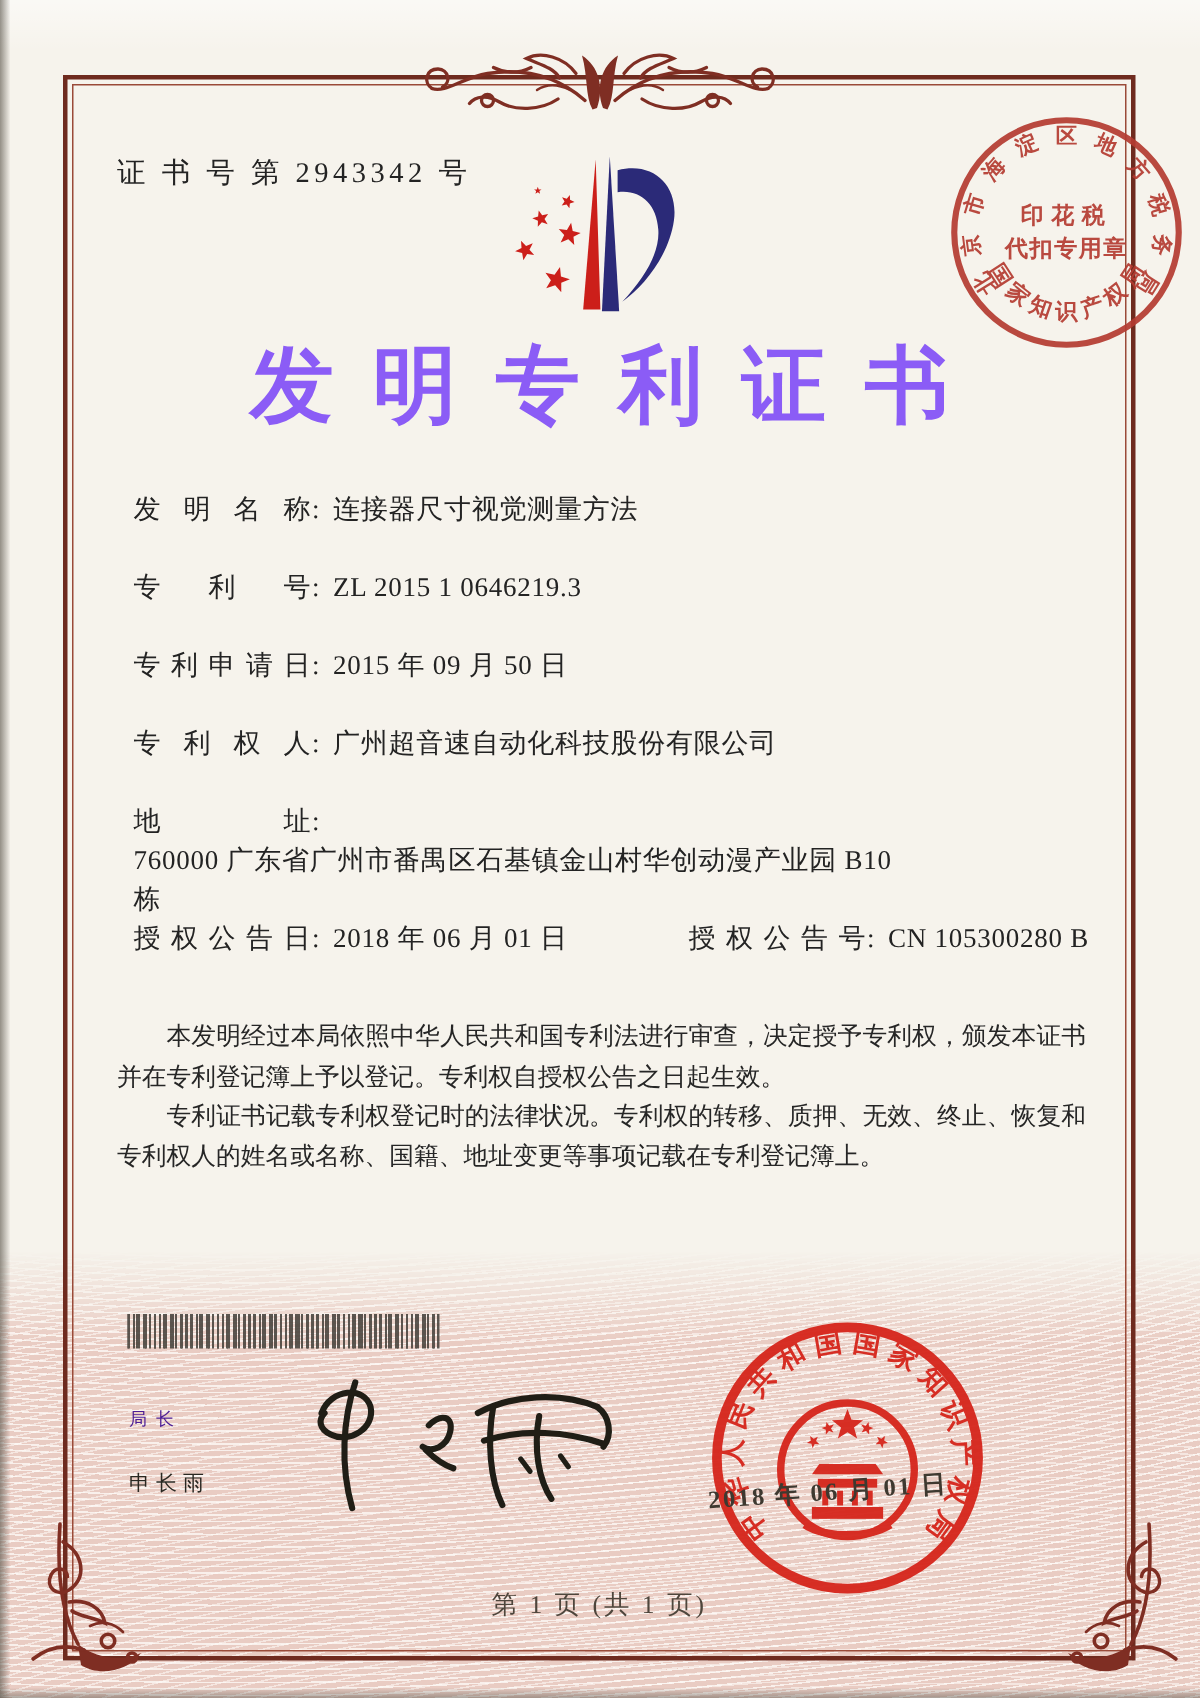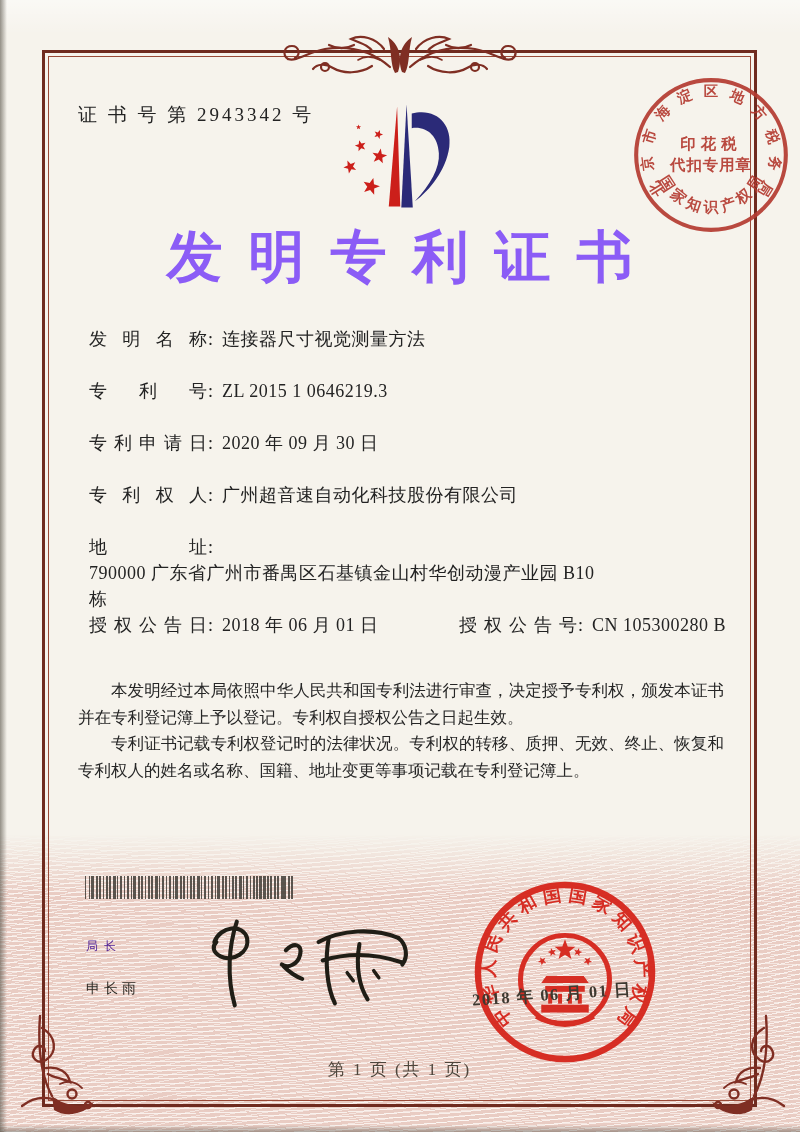--- a/index.html
+++ b/index.html
@@ -163,27 +163,27 @@
   <div class="title">发明专利证书</div>
 
   <div class="fields">
     <div class="row">
       <span class="f-label">发明名称</span><span class="f-colon">:</span><span class="f-value">连接器尺寸视觉测量方法</span>
     </div>
     <div class="row">
       <span class="f-label">专利号</span><span class="f-colon">:</span><span class="f-value">ZL 2015 1 0646219.3</span>
     </div>
     <div class="row">
-      <span class="f-label">专利申请日</span><span class="f-colon">:</span><span class="f-value">2020 年 09 月 30 日</span>
+      <span class="f-label">专利申请日</span><span class="f-colon">:</span><span class="f-value">2015 年 09 月 50 日</span>
     </div>
     <div class="row">
       <span class="f-label">专利权人</span><span class="f-colon">:</span><span class="f-value">广州超音速自动化科技股份有限公司</span>
     </div>
     <div class="row addr">
-      <span class="f-label">地址</span><span class="f-colon">:</span><span class="f-value">790000 广东省广州市番禺区石基镇金山村华创动漫产业园 B10 栋</span>
+      <span class="f-label">地址</span><span class="f-colon">:</span><span class="f-value">760000 广东省广州市番禺区石基镇金山村华创动漫产业园 B10 栋</span>
     </div>
     <div class="row grant">
       <span class="pair">
         <span class="f-label">授权公告日</span><span class="f-colon">:</span><span class="f-value">2018 年 06 月 01 日</span>
       </span>
       <span class="pair pair2">
         <span class="f-label">授权公告号</span><span class="f-colon">:</span><span class="f-value">CN 105300280 B</span>
       </span>
     </div>
   </div>

